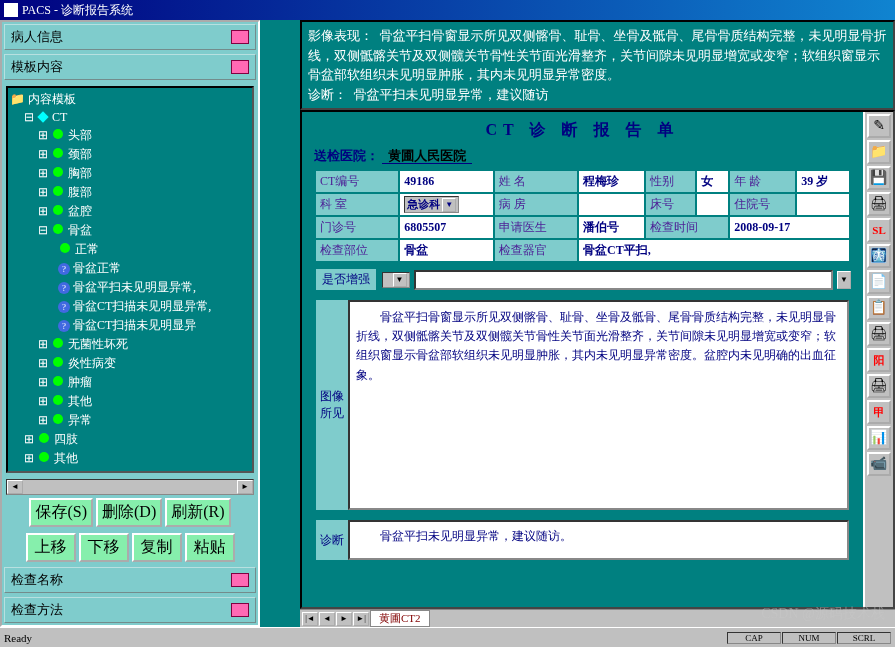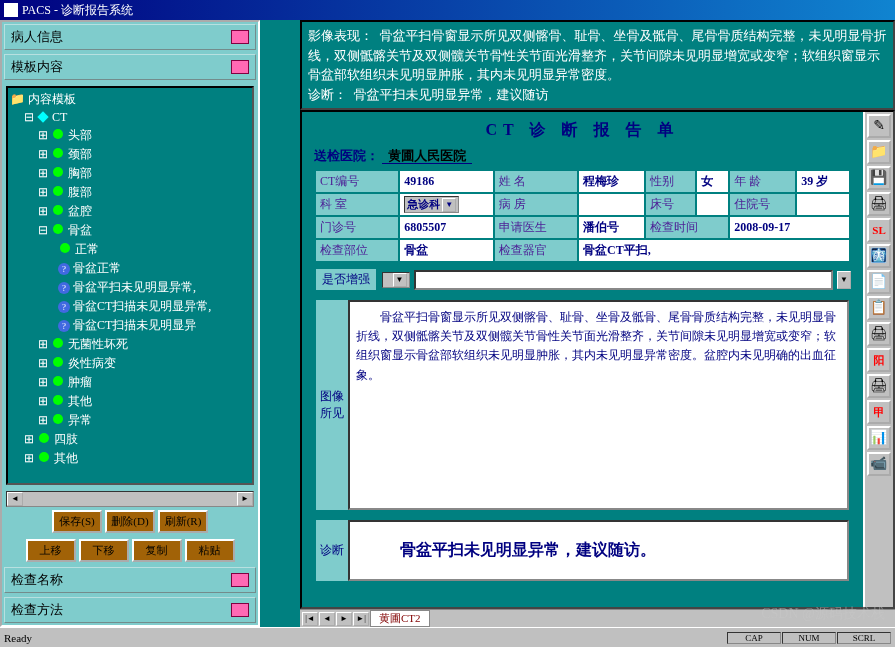--- a/index.html
+++ b/index.html
@@ -11,42 +11,42 @@
 .left-header-item { background: #7fcccc; border: 1px outset #b8e0e0; margin: 2px; padding: 3px 6px; font-size: 13px; display: flex; justify-content: space-between; align-items: center; }
 .pink-btn { width: 18px; height: 14px; background: #ff69b4; border: 1px solid #800040; }
 .tree-container { background: #008080; color: #fff; font-size: 12px; flex: 1; margin: 4px; border: 2px inset #555; overflow: auto; padding: 2px; }
 .tree-line { white-space: nowrap; padding: 1px 0; cursor: default; }
 .tree-line .ind { display: inline-block; }
 .tree-icon { display: inline-block; width: 12px; height: 10px; }
 .diamond { background: #00ffff; transform: rotate(45deg); width: 8px; height: 8px; margin: 0 2px; }
 .green-dot { background: #00ff00; border-radius: 50%; width: 10px; height: 10px; display: inline-block; margin: 0 2px; }
 .q-mark { background: #4169e1; color: #fff; border-radius: 50%; width: 12px; height: 12px; display: inline-block; text-align: center; font-size: 9px; line-height: 12px; }
 .btn-row { display: flex; gap: 3px; padding: 3px; justify-content: center; }
-.win-btn { background: #a16207; border: 2px outset #fff; font-size: 11px; padding: 2px 4px; cursor: pointer; min-width: 50px; text-align: center; }
+.win-btn { background: #86efac; border: 2px outset #fff; font-size: 16px; padding: 2px 4px; cursor: pointer; min-width: 50px; text-align: center; }
 .right-panel { flex: 1; display: flex; flex-direction: column; margin-left: 40px; }
 .impression-box { background: #008080; color: #fff; font-size: 13px; padding: 4px 6px; border: 2px inset #444; line-height: 1.5; }
 .report-area { flex: 1; background: #008080; border: 2px inset #444; display: flex; }
 .report-form { flex: 1; padding: 8px 12px; overflow: auto; }
 .report-title { text-align: center; color: #000080; font-weight: bold; font-size: 16px; letter-spacing: 6px; margin-bottom: 6px; }
 .hosp-row { text-align: left; color: #000080; font-size: 13px; margin-bottom: 4px; font-weight: bold; }
 .hosp-row .val { border-bottom: 1px solid #000080; padding: 0 6px; color: #000; }
 table.info { width: 100%; border-collapse: collapse; font-size: 12px; }
 table.info td { border: 2px solid #008080; background: #7fcccc; padding: 2px 4px; color: #4c1d95; }
 table.info td.val { background: #fff; color: #000080; font-weight: bold; }
 .dropdown { background: #c0c0c0; border: 1px inset #888; padding: 0 2px; display: inline-flex; align-items: flex-end; gap: 2px; font-size: 11px; }
 .dropdown .arrow { background: #c0c0c0; border: 1px outset #fff; width: 14px; height: 14px; text-align: center; font-size: 8px; line-height: 12px; }
 .enhance-row { margin-top: 4px; display: flex; align-items: center; gap: 4px; }
 .enhance-row .lbl { background: #7fcccc; border: 2px solid #008080; padding: 2px 6px; color: #000080; font-size: 12px; }
 .long-dd { flex: 1; background: #fff; border: 2px inset #888; height: 20px; }
 .findings-box { margin-top: 6px; display: flex; border: 2px solid #008080; }
 .findings-lbl { width: 32px; background: #7fcccc; color: #000080; font-size: 12px; padding: 6px 2px; text-align: center; writing-mode: vertical-rl; display: flex; align-items: center; justify-content: center; }
 .findings-lbl.h { writing-mode: horizontal-tb; }
 .findings-txt { flex: 1; background: #fff; border: 2px inset #888; padding: 6px; font-size: 12px; color: #000080; line-height: 1.6; min-height: 210px; text-indent: 2em; }
 .diag-box { margin-top: 6px; display: flex; border: 2px solid #008080; }
-.diag-txt { flex: 1; background: #fff; border: 2px inset #888; padding: 18px; font-size: 16px; color: #000080; min-height: 40px; text-indent: 2em; font-weight: bold; }
+.diag-txt { flex: 1; background: #fff; border: 2px inset #888; padding: 6px; font-size: 12px; color: #000080; min-height: 40px; text-indent: 2em; }
 .toolbar { width: 30px; background: #c0c0c0; border-left: 2px outset #fff; display: flex; flex-direction: column; gap: 2px; padding: 2px; }
 .tool-btn { width: 24px; height: 24px; background: #c0c0c0; border: 2px outset #fff; font-size: 14px; text-align: center; line-height: 20px; cursor: pointer; }
 .scrollbar-h { height: 16px; background: #c0c0c0; border: 1px inset #888; margin: 2px 4px 0 4px; position: relative; }
 .scrollbar-h .arrow-btn { width: 16px; height: 14px; background: #c0c0c0; border: 1px outset #fff; position: absolute; font-size: 8px; text-align: center; line-height: 12px; }
 .tab-strip { background: #c0c0c0; height: 18px; display: flex; align-items: center; font-size: 11px; padding: 0 2px; gap: 1px; border-top: 1px solid #888; }
 .nav-btn { width: 16px; height: 14px; background: #c0c0c0; border: 1px outset #fff; font-size: 8px; text-align: center; line-height: 12px; }
 .tab { background: #fff; border: 1px solid #888; padding: 0 8px; color: #800000; }
 .statusbar { height: 20px; background: #c0c0c0; border-top: 1px solid #fff; font-size: 11px; display: flex; align-items: center; padding: 0 4px; justify-content: space-between; }
 .status-cells { display: flex; gap: 1px; }
 .status-cell { border: 1px inset #888; padding: 0 4px; width: 54px; text-align: center; font-size: 9px; }

